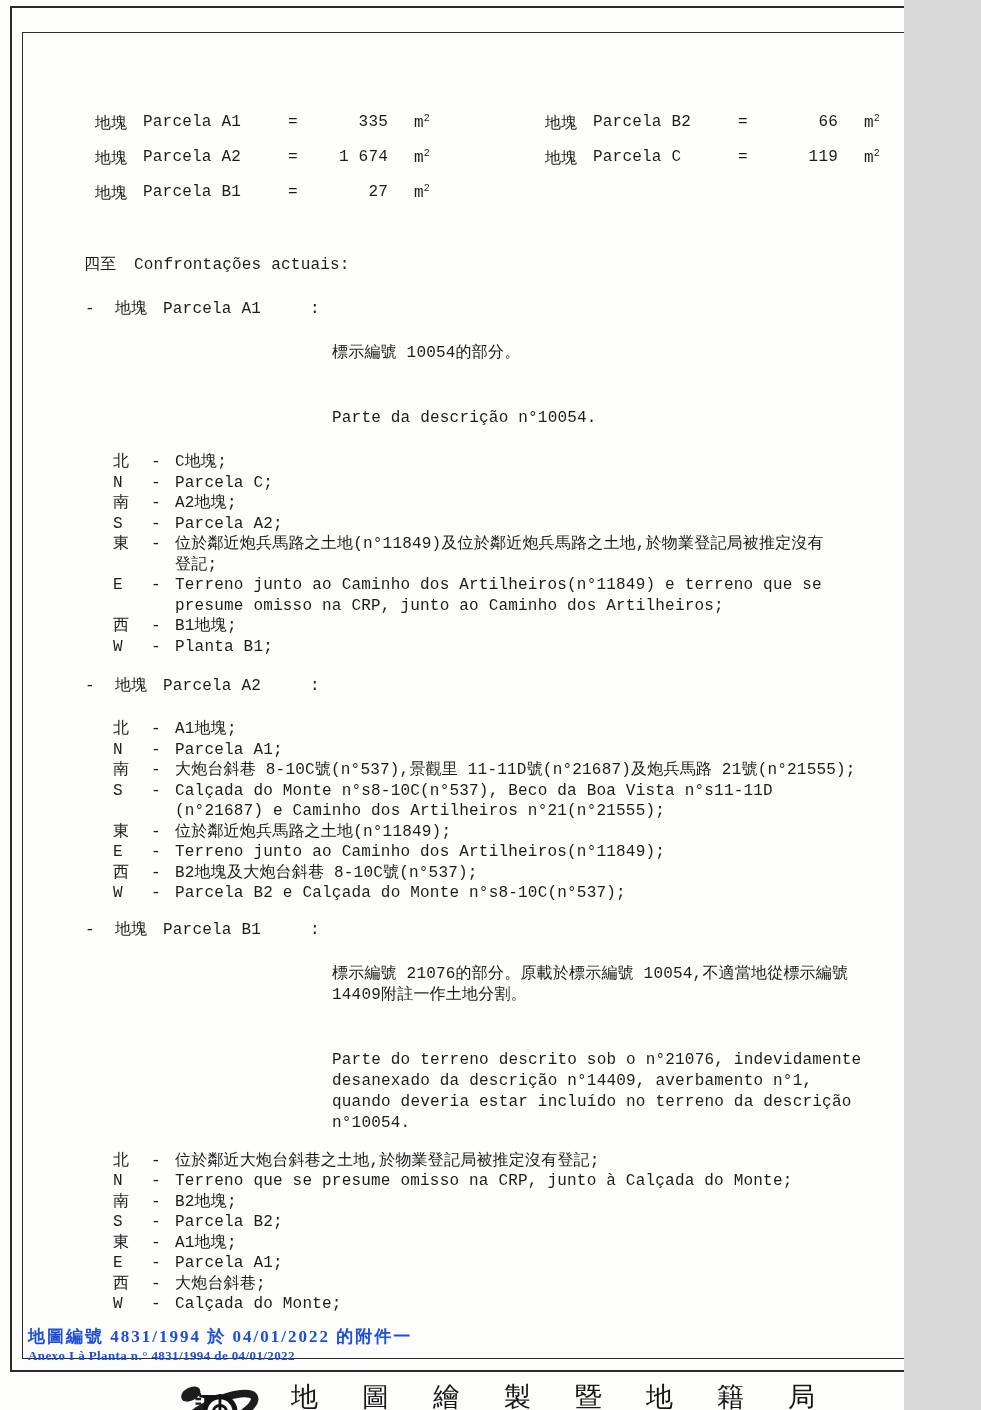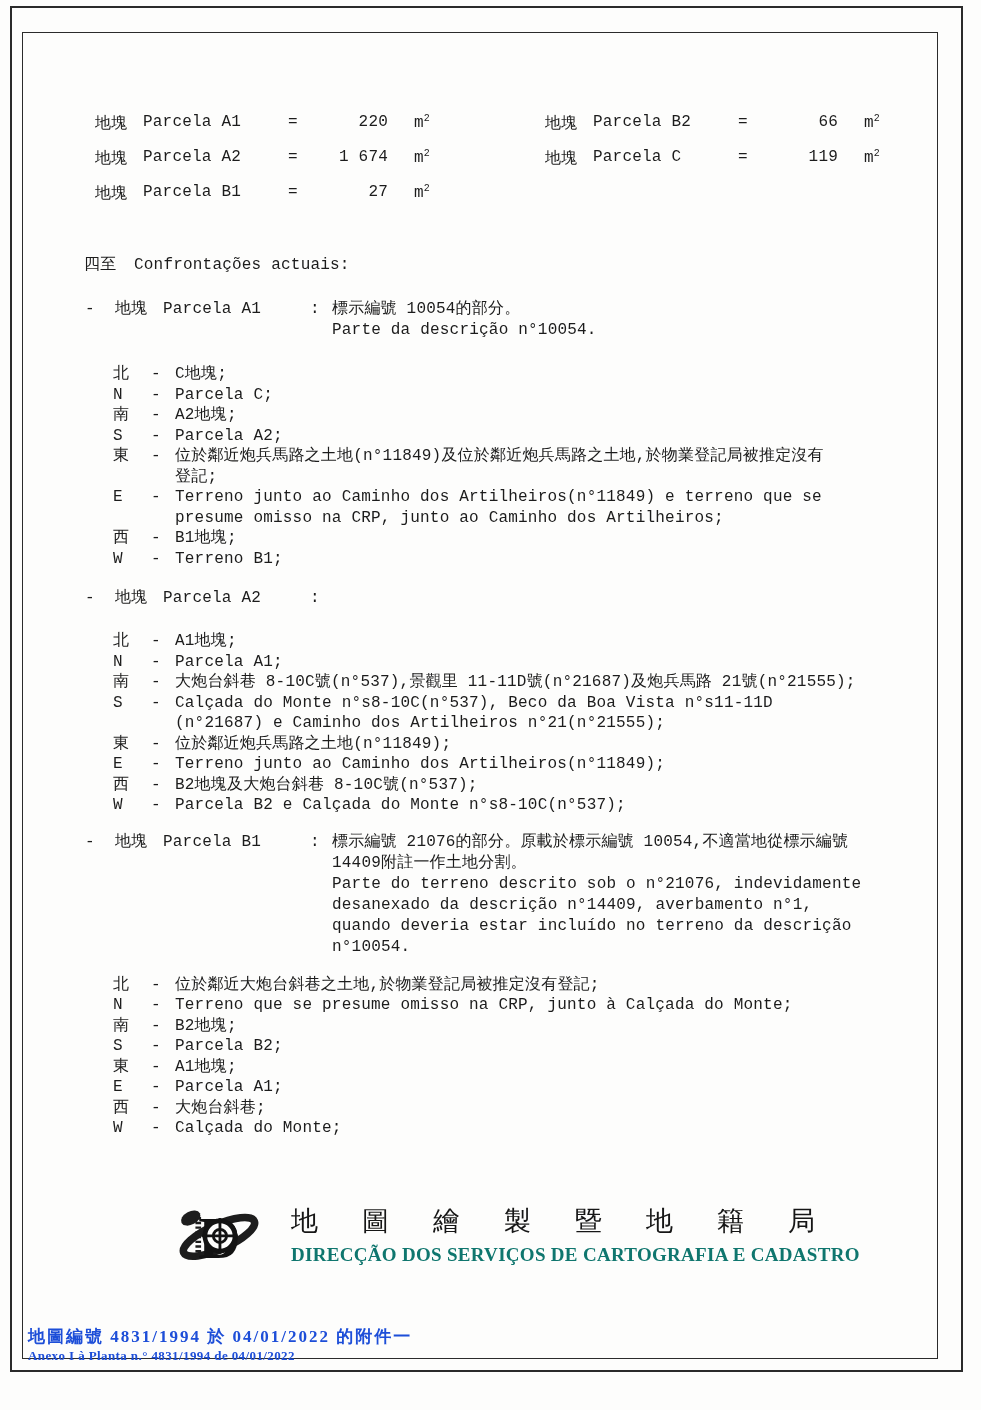--- a/index.html
+++ b/index.html
@@ -1,19 +1,19 @@
 <!DOCTYPE html>
 <html><head>
 <meta charset="utf-8">
 <style>
   html,body { margin:0; padding:0; background:#d9d9d9; }
   .page {
-    position:relative; width:981px; height:1410px; background:#fdfdfc;
+    position:relative; width:884px; height:1410px; background:#fdfdfc;
     font-family:"Liberation Mono","DejaVu Sans Mono",monospace;
-    color:#1c1c1c; font-size:16px; letter-spacing:0.2px; overflow:hidden;
+    color:#1c1c1c; font-size:16px; letter-spacing:0.2px; overflow:hidden;padding-left:20px;
   }
   .outer-border { position:absolute; left:10px; top:6px; width:949px; height:1362px; border:2.5px solid #2b2b2b; }
   .inner-border { position:absolute; left:22px; top:32px; width:914px; height:1325px; border:1.5px solid #2b2b2b; }
   .content { position:absolute; left:65px; top:33px; width:875px; }
 
   
   .areas { display:flex; margin-top:80px; margin-left:30px; }
   .areas-col-left  { width:450px; }
   .areas-col-right { width:395px; }
   .area-row { display:flex; height:35px; align-items:flex-start; }
@@ -30,21 +30,21 @@
 
   
   .parcel { margin-left:20px; }
   .p1 { margin-top:23px; } .p2 { margin-top:19px; } .p3 { margin-top:16px; }
   .p-head { display:flex; line-height:21px; }
   .p-dash { width:30px; }
   .p-name { width:195px; display:flex; }
   .p-zh { width:48px; }
   .p-colon { width:22px; }
   .p-desc { flex:1; }
-  .p-desc div { white-space:pre-wrap; }
+  .p-desc div { white-space:pre-wrap;margin-top:44px; }
 
   .bounds { margin-left:28px; }
   .bd1 { margin-top:23px; } .bd2 { margin-top:22px; } .bd3 { margin-top:17px; }
   .b-row { display:flex; line-height:20.5px; }
   .b-dir { width:38px; }
   .b-dash { width:24px; }
   .b-text { flex:1; white-space:pre-wrap; }
 
   
   .agency { display:flex; align-items:center; margin-top:63px; margin-left:110px; }
@@ -67,21 +67,21 @@
   <div class="content">
 
     <div class="areas">
       <div class="areas-col-left">
         <div class="area-row">
           <span class="a-label">
               <span class="a-zh">地塊</span>
               <span>Parcela A1</span>
             </span>
           <span class="a-eq">=</span>
-          <span class="a-val">220</span>
+          <span class="a-val">335</span>
           <span class="a-unit"><span>m</span><sup>2</sup></span>
         </div>
         <div class="area-row">
           <span class="a-label">
               <span class="a-zh">地塊</span>
               <span>Parcela A2</span>
             </span>
           <span class="a-eq">=</span>
           <span class="a-val">1 674</span>
           <span class="a-unit"><span>m</span><sup>2</sup></span>
@@ -170,21 +170,21 @@
 presume omisso na CRP, junto ao Caminho dos Artilheiros;</span>
           </div>
         <div class="b-row">
             <span class="b-dir">西</span>
             <span class="b-dash">-</span>
             <span class="b-text">B1地塊;</span>
           </div>
         <div class="b-row">
             <span class="b-dir">W</span>
             <span class="b-dash">-</span>
-            <span class="b-text">Terreno B1;</span>
+            <span class="b-text">Planta B1;</span>
           </div>
       </div>
     </div>
 
     <div class="parcel p2">
       <div class="p-head">
         <span class="p-dash">-</span>
         <span class="p-name">
             <span class="p-zh">地塊</span>
             <span>Parcela A2</span>

